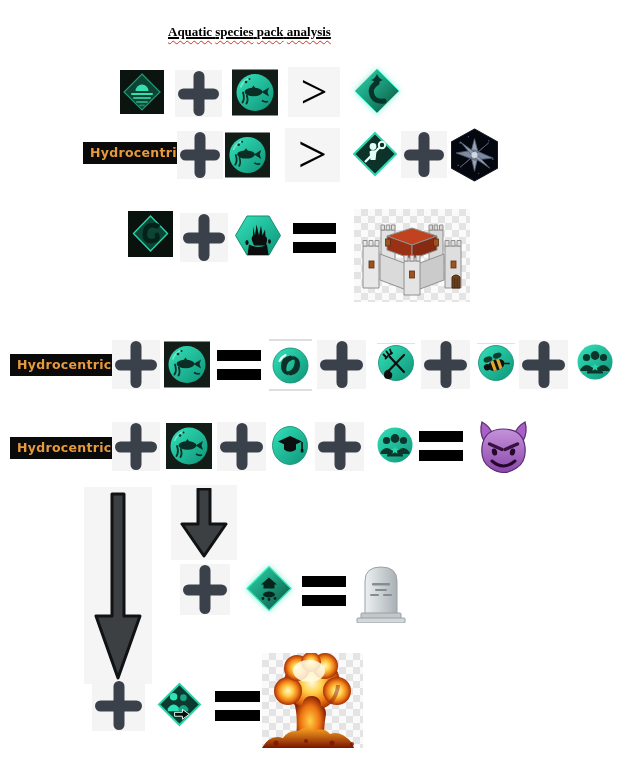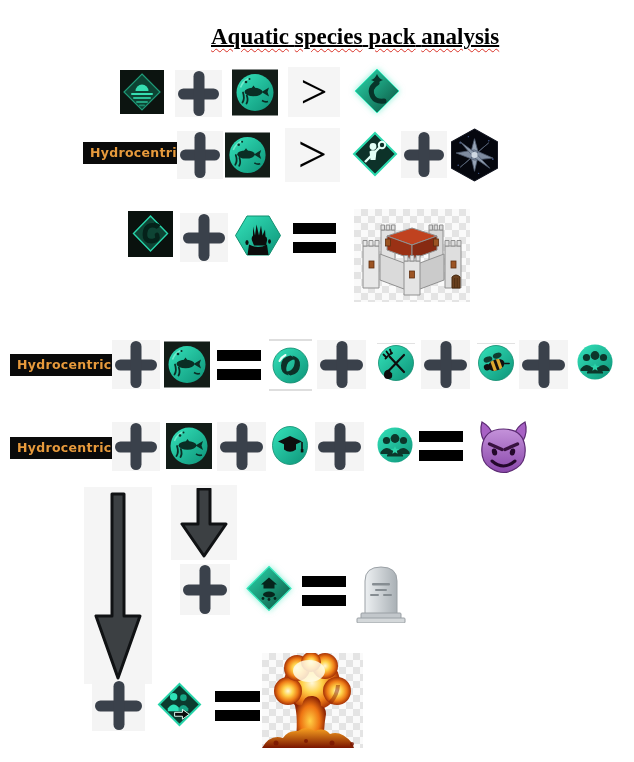--- a/index.html
+++ b/index.html
@@ -2,22 +2,22 @@
 <html><head>
 <meta charset="utf-8">
 <style>
   html,body{margin:0;padding:0;background:#fff;}
   .page{position:relative;width:634px;height:762px;background:#ffffff;overflow:hidden;
         font-family:"Liberation Sans",sans-serif;}
   .abs{position:absolute;}
 
   
   .title{position:absolute;left:168px;top:24px;
-         font-family:"Liberation Serif",serif;font-weight:bold;font-size:23px;color:#000;
-         text-decoration-line:underline;text-decoration-thickness:1.5px;white-space:nowrap;margin-left:43px;}
+         font-family:"Liberation Serif",serif;font-weight:bold;font-size:13px;color:#000;
+         text-decoration-line:underline;text-decoration-thickness:1.5px;white-space:nowrap;}
   .title .w{text-decoration-line:underline;text-decoration-style:wavy;
             text-decoration-color:#d93025;text-decoration-thickness:1px;text-underline-offset:4px;}
 
   
   .hydro{position:absolute;background:#0a0a0a;color:#e79a3c;
          font-family:"DejaVu Sans",sans-serif;font-weight:bold;font-size:12.5px;
          padding:3px 7px 4px 7px;letter-spacing:.3px;white-space:nowrap;}
 
   
   .plus-tile{position:absolute;background:#f4f4f4;}

